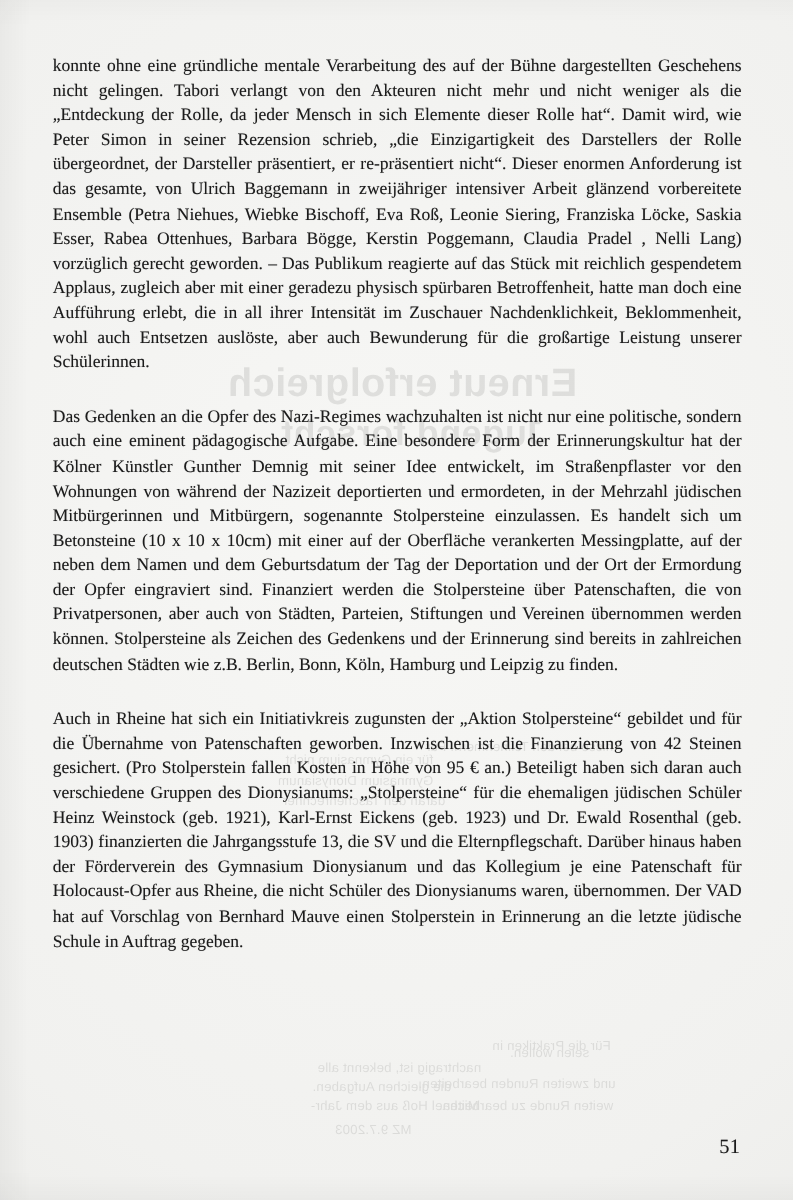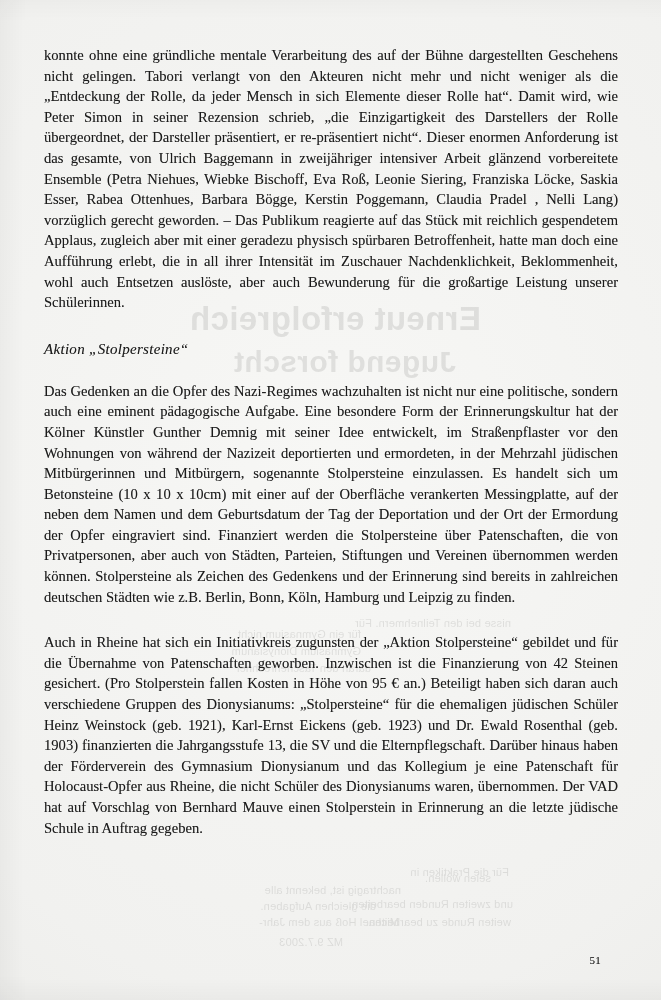--- a/index.html
+++ b/index.html
@@ -84,23 +84,23 @@
     margin: 26px 0 22px 0;
     font-size: 15px;
     font-style: italic;
     font-weight: normal;
     line-height: 20px;
     letter-spacing: 0.3px;
   }
 
   .folio {
     position: absolute;
-    right: 60px;
+    right: 44px;
     bottom: 34px;
-    font-size: 11px;
+    font-size: 17px;
     z-index: 3;
     letter-spacing: 0.3px;
   }
 
   
   .content p.body,
   .content h2.section-heading,
   .folio {
     text-shadow: 0 0 0.6px rgba(40,40,40,0.40);
   }
@@ -127,21 +127,20 @@
     <div class="bleed-body" style="left:152px; top:866px; font-size:11px;">Für die Praktiken in</div>
     <div class="bleed-body" style="left:170px; top:872px; font-size:11px;">seien wollen.</div>
   </div>
 
   <div id="paper-grain"></div>
 
   <div class="content">
 
     <p class="body">konnte ohne eine gründliche mentale Verarbeitung des auf der Bühne dargestellten Geschehens nicht gelingen. Tabori verlangt von den Akteuren nicht mehr und nicht weniger als die „Entdeckung der Rolle, da jeder Mensch in sich Elemente dieser Rolle hat“. Damit wird, wie Peter Simon in seiner Rezension schrieb, „die Einzigartigkeit des Darstellers der Rolle übergeordnet, der Darsteller präsentiert, er re-präsentiert nicht“. Dieser enormen Anforderung ist das gesamte, von Ulrich Baggemann in zweijähriger intensiver Arbeit glänzend vorbereitete Ensemble (Petra Niehues, Wiebke Bischoff, Eva Roß, Leonie Siering, Franziska Löcke, Saskia Esser, Rabea Ottenhues, Barbara Bögge, Kerstin Poggemann, Claudia Pradel , Nelli Lang) vorzüglich gerecht geworden. – Das Publikum reagierte auf das Stück mit reichlich gespendetem Applaus, zugleich aber mit einer geradezu physisch spürbaren Betroffenheit, hatte man doch eine Aufführung erlebt, die in all ihrer Intensität im Zuschauer Nachdenklichkeit, Beklommenheit, wohl auch Entsetzen auslöste, aber auch Bewunderung für die großartige Leistung unserer Schülerinnen.</p>
 
-    <h2 class="section-heading">Aktion  „Stolpersteine“</h2>
 
     <p class="body">Das Gedenken an die Opfer des Nazi-Regimes wachzuhalten ist nicht nur eine politische, sondern auch eine eminent pädagogische Aufgabe. Eine besondere Form der Erinnerungskultur hat der Kölner Künstler Gunther Demnig mit seiner Idee entwickelt, im Straßenpflaster vor den Wohnungen von während der Nazizeit deportierten und ermordeten, in der Mehrzahl jüdischen Mitbürgerinnen und Mitbürgern, sogenannte Stolpersteine einzulassen. Es handelt sich um Betonsteine (10 x 10 x 10cm) mit einer auf der Oberfläche verankerten Messingplatte, auf der neben dem Namen und dem Geburtsdatum der Tag der Deportation und der Ort der Ermordung der Opfer eingraviert sind. Finanziert werden die Stolpersteine über Patenschaften, die von Privatpersonen, aber auch von Städten, Parteien, Stiftungen und Vereinen übernommen werden können. Stolpersteine als Zeichen des Gedenkens und der Erinnerung sind bereits in zahlreichen deutschen Städten wie z.B. Berlin, Bonn, Köln, Hamburg und Leipzig zu finden.</p>
 
     <p class="body">Auch in Rheine hat sich ein Initiativkreis zugunsten der „Aktion Stolpersteine“ gebildet und für die Übernahme von Patenschaften geworben. Inzwischen ist die Finanzierung von 42 Steinen gesichert. (Pro Stolperstein fallen Kosten in Höhe von 95 € an.) Beteiligt haben sich daran auch verschiedene Gruppen des Dionysianums: „Stolpersteine“ für die ehemaligen jüdischen Schüler Heinz Weinstock (geb. 1921), Karl-Ernst Eickens (geb. 1923) und Dr. Ewald Rosenthal (geb. 1903) finanzierten die Jahrgangsstufe 13, die SV und die Elternpflegschaft. Darüber hinaus haben der Förderverein des Gymnasium Dionysianum und das Kollegium je eine Patenschaft für Holocaust-Opfer aus Rheine, die nicht Schüler des Dionysianums waren, übernommen. Der VAD hat auf Vorschlag von Bernhard Mauve einen Stolperstein in Erinnerung an die letzte jüdische Schule in Auftrag gegeben.</p>
 
   </div>
 
   <div class="folio">51</div>
 
 </div>

